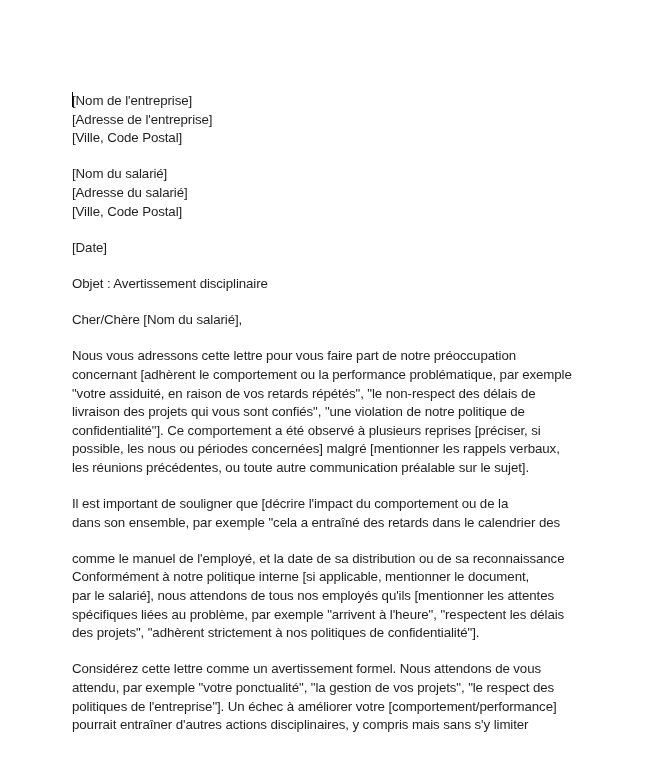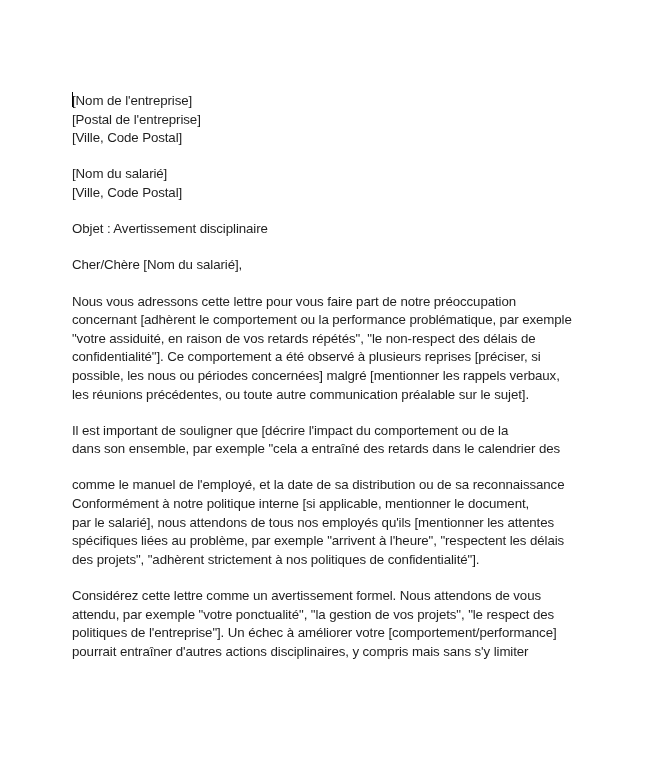--- a/index.html
+++ b/index.html
@@ -49,42 +49,47 @@
   }
 </style>
 </head>
 <body>
 
 <div class="page">
   <div class="doc-body">
 
     <p>
       <span class="line"><span class="cursor"></span><span>[Nom de l'entreprise]</span></span>
-      <span class="line">[Postal de l'entreprise]</span>
+      <span class="line">[Adresse de l'entreprise]</span>
       <span class="line">[Ville, Code Postal]</span>
     </p>
 
     <p>
       <span class="line">[Nom du salarié]</span>
+      <span class="line">[Adresse du salarié]</span>
       <span class="line">[Ville, Code Postal]</span>
     </p>
 
+    <p>
+      <span class="line">[Date]</span>
+    </p>
 
     <p>
       <span class="line">Objet : Avertissement disciplinaire</span>
     </p>
 
     <p>
       <span class="line">Cher/Chère [Nom du salarié],</span>
     </p>
 
     <p>
       <span class="line">Nous vous adressons cette lettre pour vous faire part de notre préoccupation</span>
       <span class="line">concernant [adhèrent le comportement ou la performance problématique, par exemple</span>
       <span class="line">"votre assiduité, en raison de vos retards répétés", "le non-respect des délais de</span>
+      <span class="line">livraison des projets qui vous sont confiés", "une violation de notre politique de</span>
       <span class="line">confidentialité"]. Ce comportement a été observé à plusieurs reprises [préciser, si</span>
       <span class="line">possible, les nous ou périodes concernées] malgré [mentionner les rappels verbaux,</span>
       <span class="line">les réunions précédentes, ou toute autre communication préalable sur le sujet].</span>
     </p>
 
     <p>
       <span class="line">Il est important de souligner que [décrire l'impact du comportement ou de la</span>
       <span class="line">dans son ensemble, par exemple "cela a entraîné des retards dans le calendrier des</span>
     </p>
 

